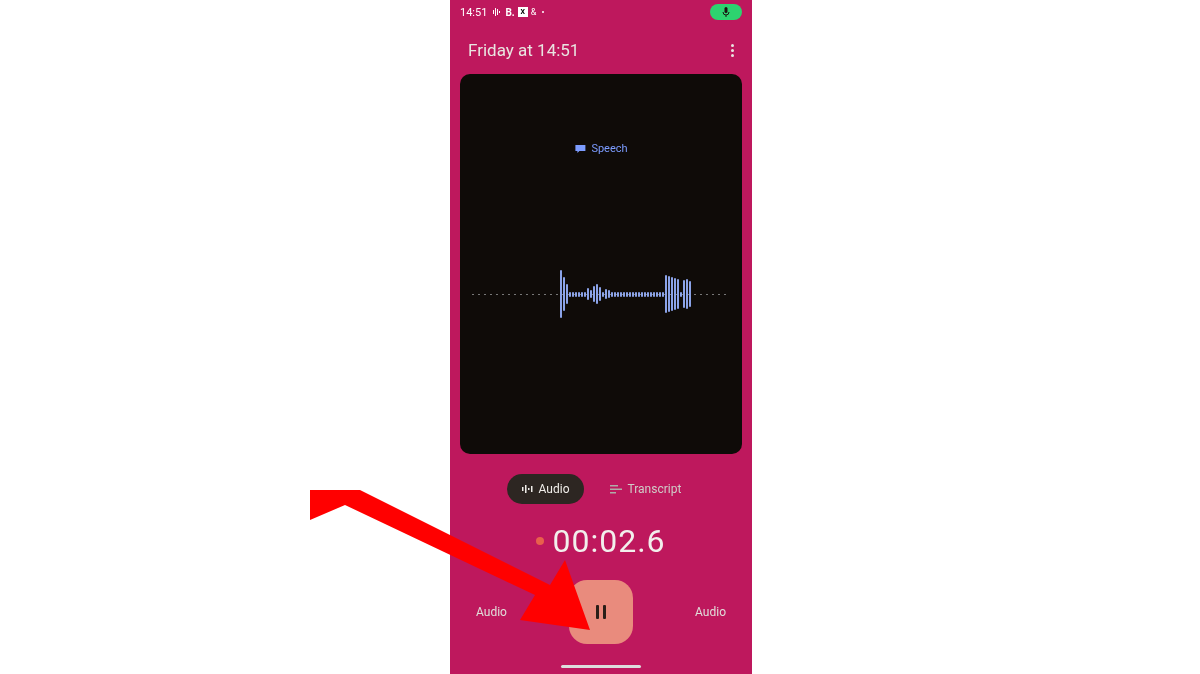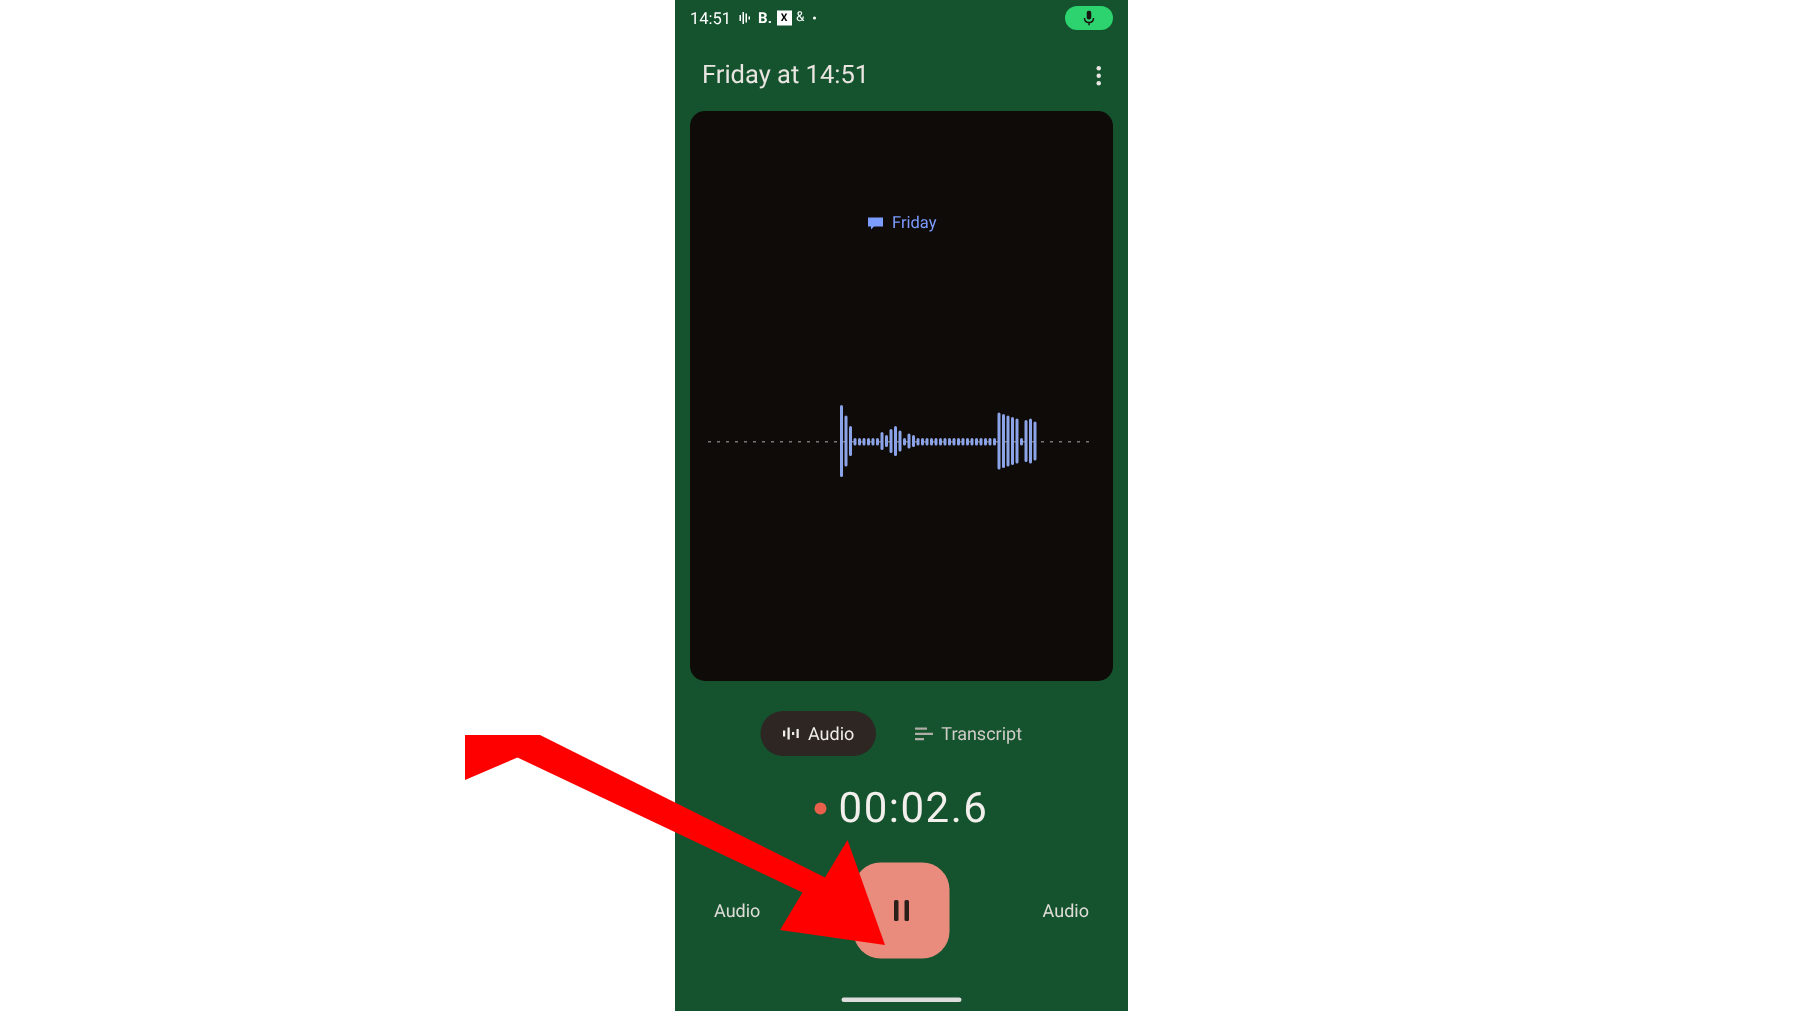--- a/index.html
+++ b/index.html
@@ -10,21 +10,21 @@
       font-family: 'Roboto', -apple-system, sans-serif;
       position: relative;
       overflow: hidden;
     }
     .phone-frame {
       position: absolute;
       left: 450px;
       top: 0;
       width: 302px;
       height: 674px;
-      background: #14532d;
+      background: #be185d;
       color: #fff;
     }
     .status-bar {
       height: 24px;
       display: flex;
       align-items: center;
       justify-content: space-between;
       padding: 0 10px;
       font-size: 11px;
     }
@@ -133,21 +133,21 @@
       gap: 8px;
       margin-top: 18px;
     }
     .rec-dot {
       width: 8px;
       height: 8px;
       background: #e8604c;
       border-radius: 50%;
     }
     .timer {
-      font-size: 28px;
+      font-size: 32px;
       color: #f2efec;
       font-weight: 400;
       letter-spacing: 1px;
     }
     .controls {
       display: flex;
       justify-content: space-between;
       align-items: center;
       padding: 0 26px;
       margin-top: 20px;
@@ -228,21 +228,21 @@
         <span></span>
         <span></span>
     </div>
   </div>
 
   <div class="wave-area">
     <div class="speech-label">
       <svg width="12" height="10" viewBox="0 0 12 10">
         <path d="M1 1 h10 v6 h-6 l-2 2 v-2 h-2 z" fill="#7c9cff"></path>
       </svg>
-      <span>Friday</span>
+      <span>Speech</span>
     </div>
     <div class="dotted-line"></div>
     <div class="waveform" id="waveform">
         <div class="wbar" style="height: 48px;"></div>
         <div class="wbar" style="height: 34px;"></div>
         <div class="wbar" style="height: 20px;"></div>
         <div class="wbar" style="height: 5px;"></div>
         <div class="wbar" style="height: 5px;"></div>
         <div class="wbar" style="height: 5px;"></div>
         <div class="wbar" style="height: 5px;"></div>

